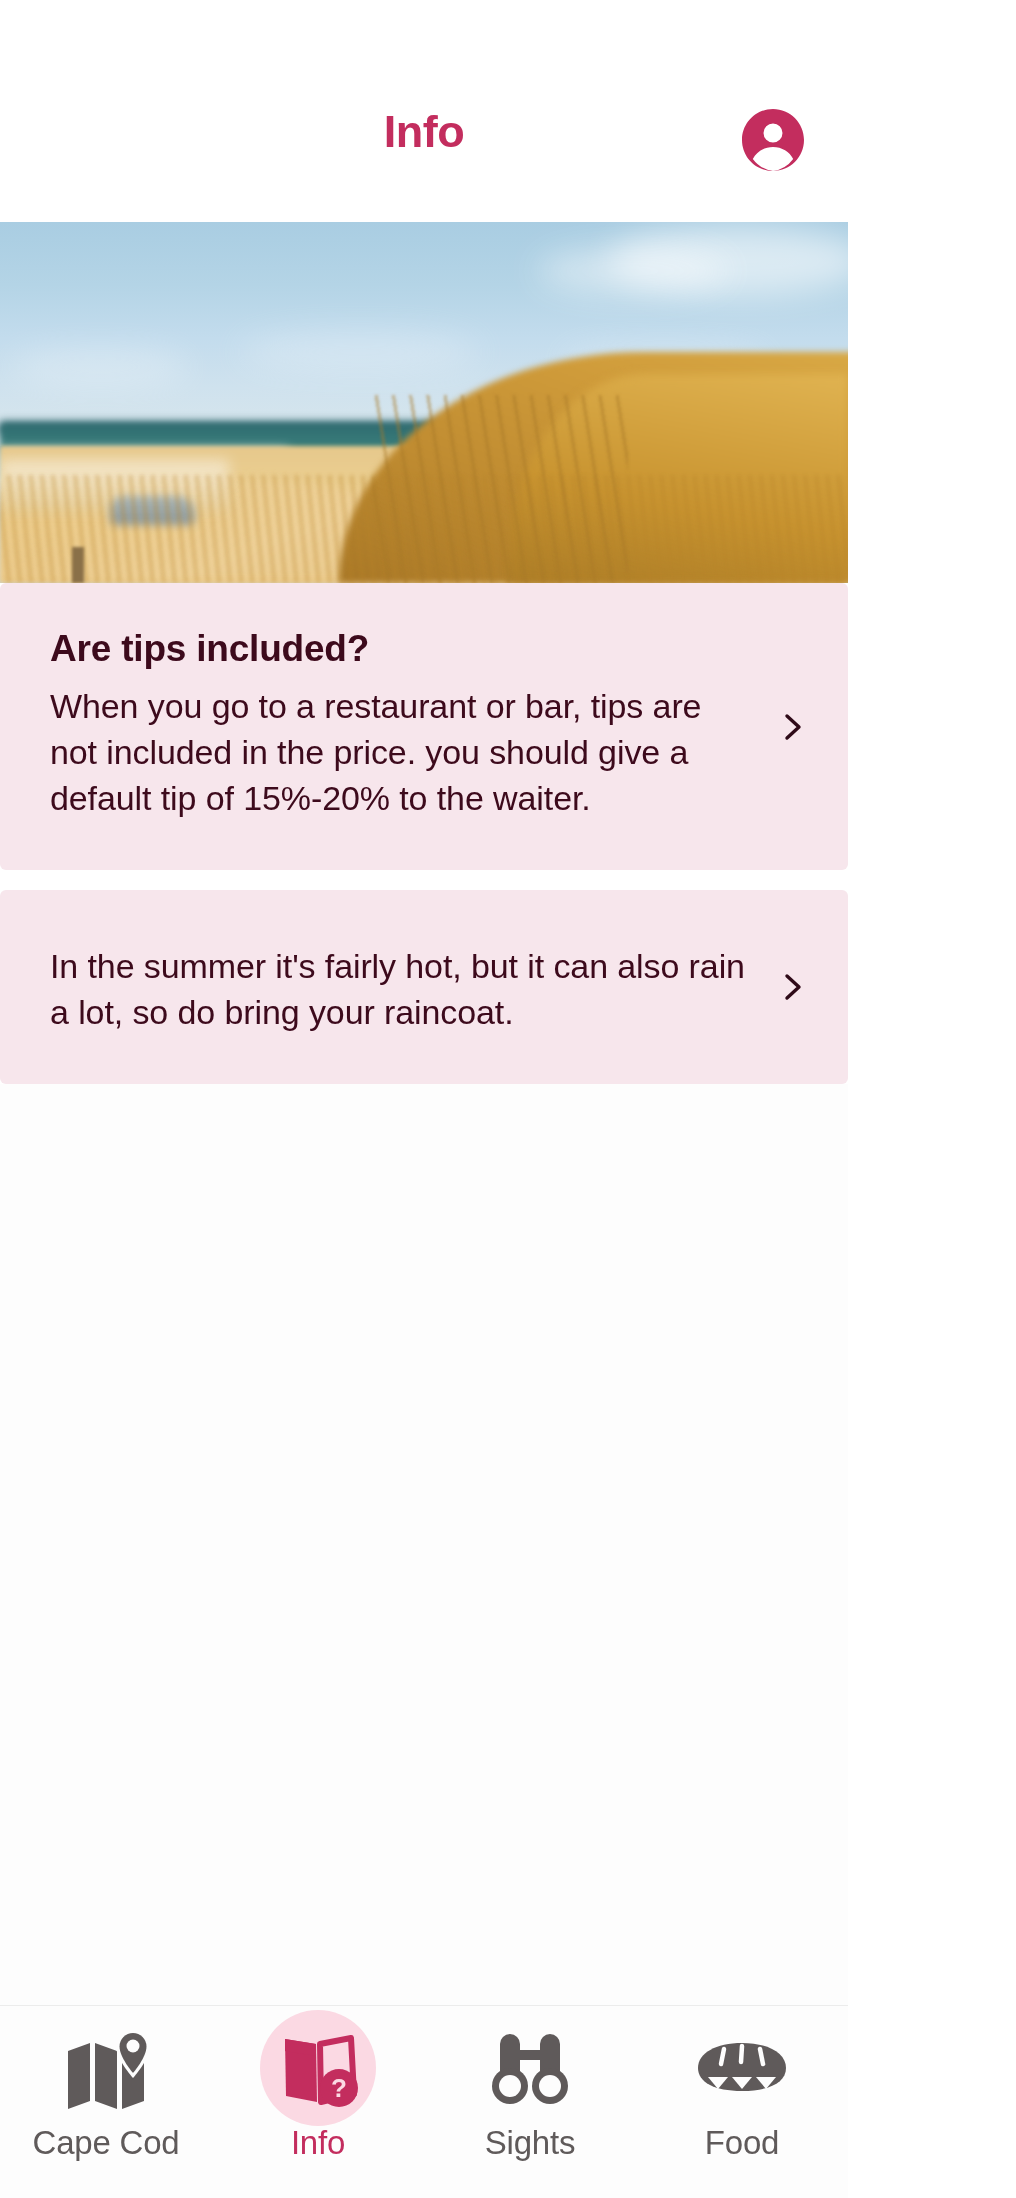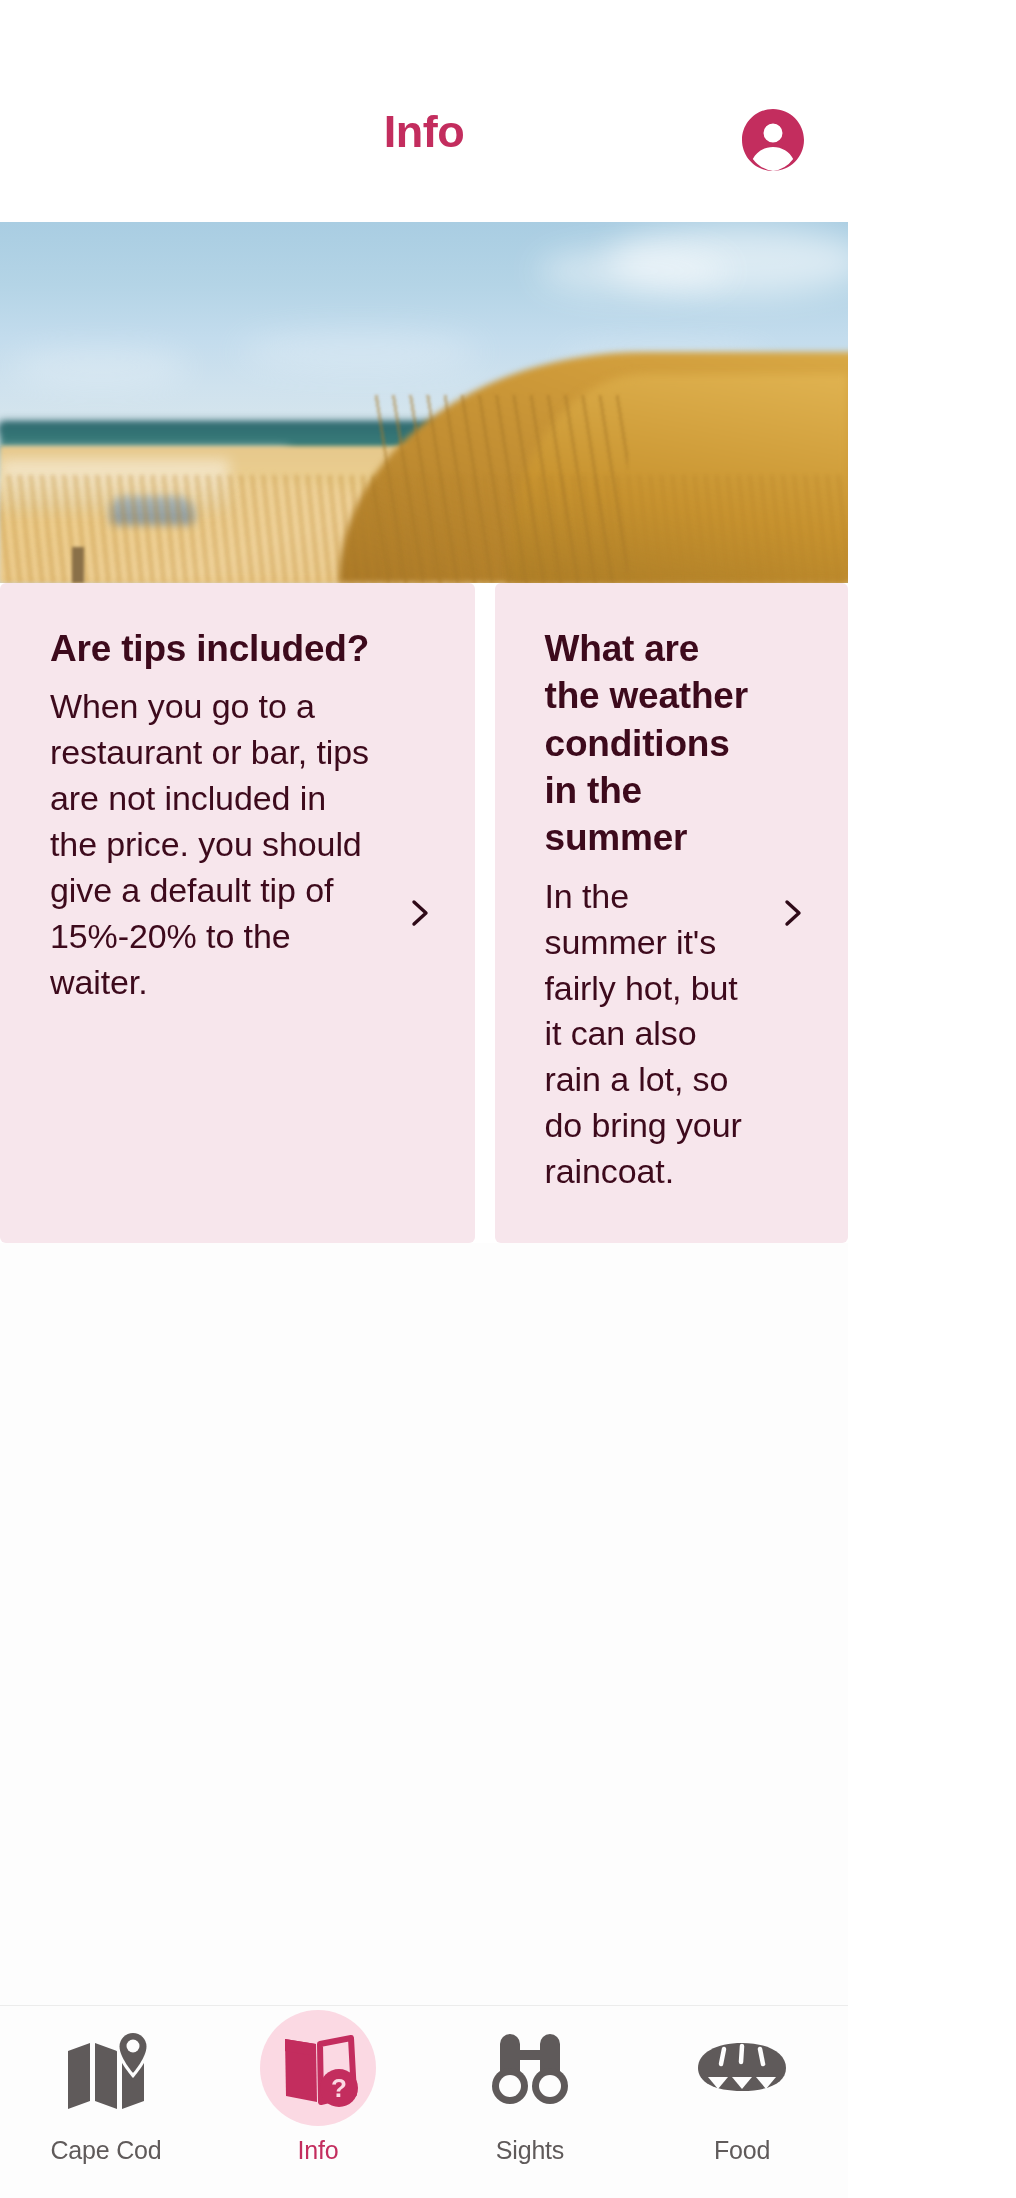--- a/index.html
+++ b/index.html
@@ -151,23 +151,24 @@
   .hero-post {
     position: absolute; left: 8.5%; bottom: 0; width: 1.4%; height: 10%;
     background: #8a7048;
     filter: blur(1.4px);
   }
 
   
   .faq-list {
     flex: 0 0 auto;
     display: flex;
-    flex-direction: row;
+    flex-direction: column;
     gap: 20px;
     background: #ffffff;
+    align-items: center;
   }
   .faq-card {
     position: relative;
     background: #f7e6ec;
     border-radius: 6px;
     padding: 42px 96px 48px 50px;
     cursor: pointer;
   }
   .faq-q {
     font-size: 37px;
@@ -227,22 +228,22 @@
     content: "";
     position: absolute;
     width: 116px;
     height: 116px;
     border-radius: 50%;
     background: #fbd9e3;
     left: 0; top: -10px;
   }
   .tab-icon-wrap svg { position: relative; display: block; }
   .tab-label {
-    margin-top: 20px;
-    font-size: 25px;
+    margin-top: 8px;
+    font-size: 33px;
     color: #5f5a5a;
     letter-spacing: -0.2px;
   }
   .tab-label.active { color: #c32d5e; }
 </style>
 </head>
 <body>
 
 <div class="phone">
 
@@ -287,21 +288,20 @@
       <div class="faq-q">Are tips included?</div>
       <div class="faq-a">When you go to a restaurant or bar, tips are not included in the price. you should give a default tip of 15%-20% to the waiter.</div>
       <span class="faq-chevron">
         <svg viewBox="0 0 34 34" xmlns="http://www.w3.org/2000/svg">
           <polyline points="11,6 23,17 11,28" fill="none" stroke="#2f0a18" stroke-width="3.4" stroke-linecap="round" stroke-linejoin="round"></polyline>
         </svg>
       </span>
     </div>
 
     <div class="faq-card">
-      <div class="faq-q">What are the weather conditions in the summer</div>
       <div class="faq-a">In the summer it's fairly hot, but it can also rain a lot, so do bring your raincoat.</div>
       <span class="faq-chevron">
         <svg viewBox="0 0 34 34" xmlns="http://www.w3.org/2000/svg">
           <polyline points="11,6 23,17 11,28" fill="none" stroke="#2f0a18" stroke-width="3.4" stroke-linecap="round" stroke-linejoin="round"></polyline>
         </svg>
       </span>
     </div>
 
   </div>
 

